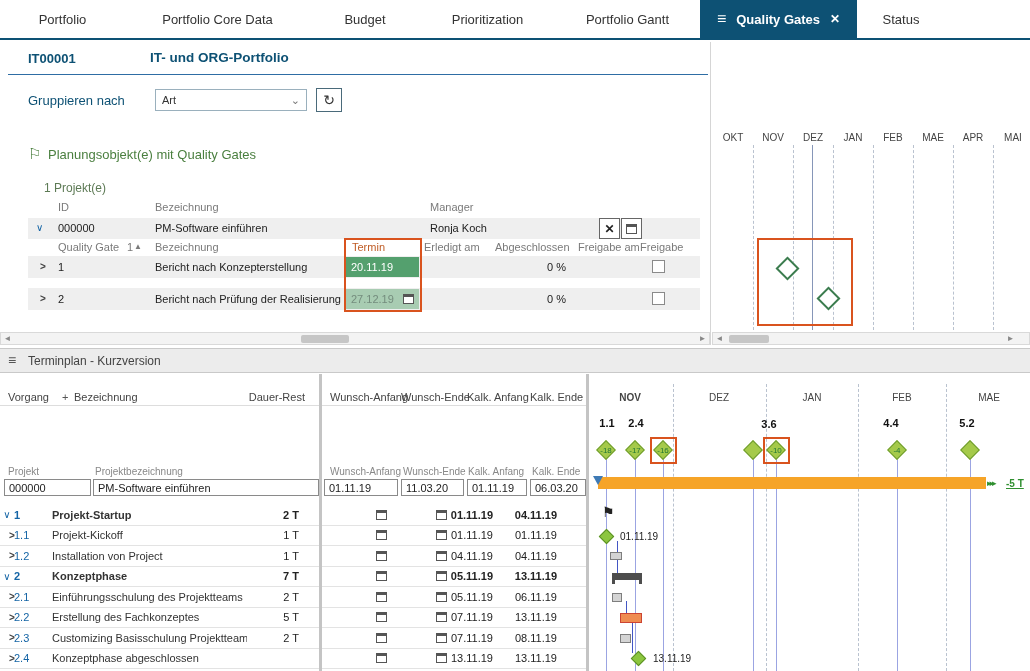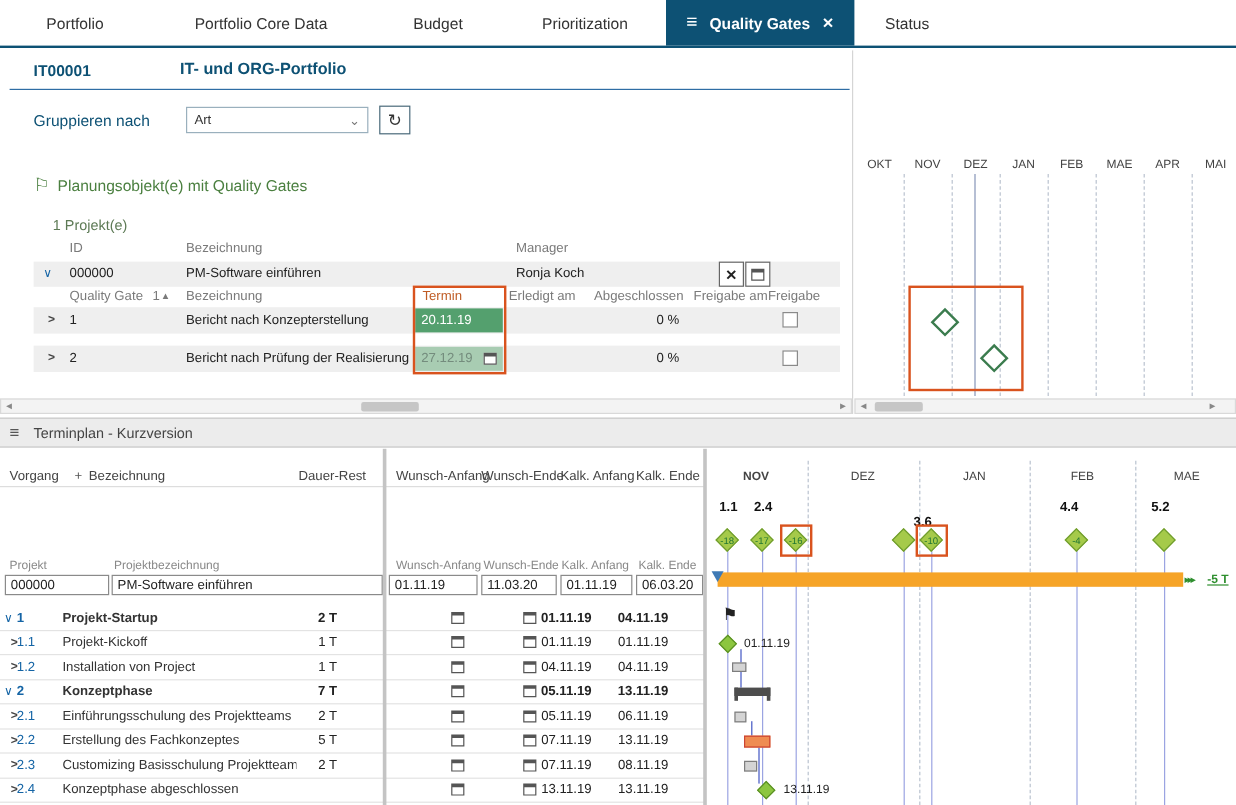--- a/index.html
+++ b/index.html
@@ -62,21 +62,21 @@
   
   .h1col { position:absolute; font-size:11px; color:#444; white-space:nowrap; }
   .h2col { position:absolute; font-size:10px; color:#888; white-space:nowrap; }
   .hline { position:absolute; height:0; border-top:1px solid #ddd; }
   .pcell { position:absolute; height:17px; border:1px solid #8a8a8a; background:#fff; font-size:11px; color:#222; display:flex; align-items:center; padding:0 4px; white-space:nowrap; overflow:hidden; }
   .tasks { position:absolute; left:0; top:505px; width:588px; }
   .trow { display:flex; align-items:center; height:20.5px; border-bottom:1px solid #e3e3e3; font-size:11px; color:#333; }
   .t-exp { width:14px; text-align:center; cursor:pointer; }
   .t-nr { width:38px; color:#1464a5; }
   .t-name { width:195px; white-space:nowrap; overflow:hidden; }
-  .t-dur { width:52px; text-align:center; color:#222; }
+  .t-dur { width:52px; text-align:right; color:#222; }
   .t-sp { width:8px; }
   .t-wa { width:80px; display:flex; justify-content:flex-end; align-items:center; cursor:pointer; }
   .t-we { width:36px; }
   .t-ka { width:70px; display:flex; justify-content:flex-end; align-items:center; gap:4px; color:#222; }
   .t-ke { width:64px; text-align:right; color:#222; }
   .trow.ph .t-nr, .trow.ph .t-name, .trow.ph .t-dur, .trow.ph .t-ka, .trow.ph .t-ke { font-weight:bold; }
   .trow.leaf .t-exp { padding-left:9px; }
   .splitter { position:absolute; width:3px; background:#c4c4c4; }
 
   
@@ -108,20 +108,23 @@
       </div>
     <div class="tab" style="width:185px">
         <span>Portfolio Core Data</span>
       </div>
     <div class="tab" style="width:110px">
         <span>Budget</span>
       </div>
     <div class="tab" style="width:135px">
         <span>Prioritization</span>
       </div>
+    <div class="tab" style="width:145px">
+        <span>Portfolio Gantt</span>
+      </div>
     <div class="tab active" style="width:157px">
       <span class="tab-menu-ic">≡</span>
       <span>Quality Gates</span>
       <span class="tab-close">✕</span>
     </div>
     <div class="tab" style="width:88px">
         <span>Status</span>
       </div>
   </nav>
 
@@ -399,21 +402,21 @@
   <div class="vline" style="left:606px;top:458px;height:213px"></div>
   <div class="vline" style="left:635px;top:458px;height:213px"></div>
   <div class="vline" style="left:663px;top:458px;height:213px"></div>
   <div class="vline" style="left:753px;top:458px;height:213px"></div>
   <div class="vline" style="left:776px;top:458px;height:213px"></div>
   <div class="vline" style="left:897px;top:458px;height:213px"></div>
   <div class="vline" style="left:970px;top:458px;height:213px"></div>
 
   <span class="ms-lbl" style="left:594px;top:417px">1.1</span>
   <span class="ms-lbl" style="left:623px;top:417px">2.4</span>
-  <span class="ms-lbl" style="left:756px;top:429px">3.6</span>
+  <span class="ms-lbl" style="left:756px;top:418px">3.6</span>
   <span class="ms-lbl" style="left:878px;top:417px">4.4</span>
   <span class="ms-lbl" style="left:954px;top:417px">5.2</span>
 
   <div class="ms" style="left:598px;top:442px">
       <div class="ms-sq"></div>
       <span class="ms-t">-18</span>
     </div>
   <div class="ms" style="left:627px;top:442px">
       <div class="ms-sq"></div>
       <span class="ms-t">-17</span>

